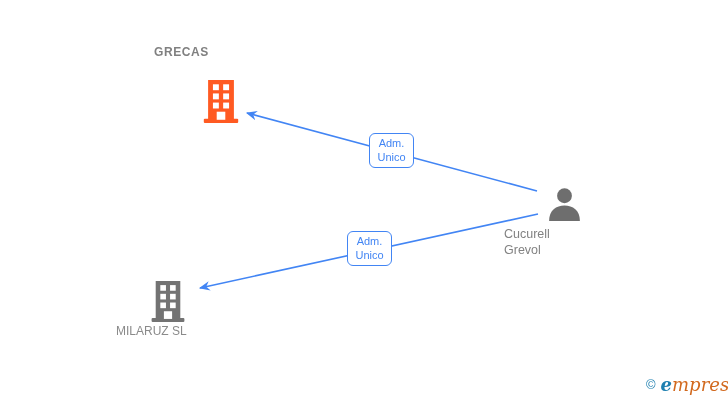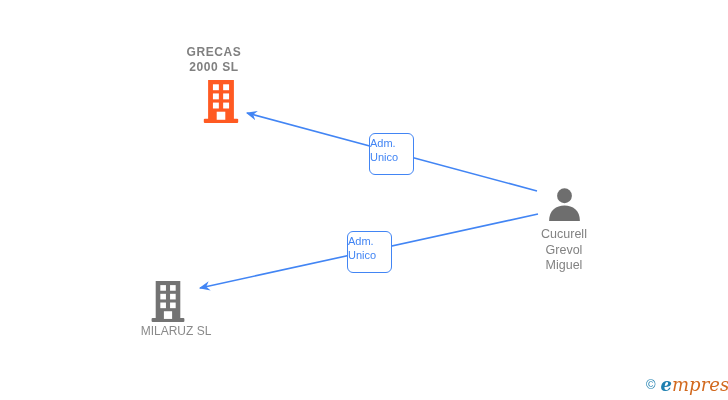--- a/index.html
+++ b/index.html
@@ -8,40 +8,40 @@
     position: relative;
     background: #ffffff;
     overflow: hidden;
     font-family: "Liberation Sans", sans-serif;
   }
   .layer { position: absolute; left: 0; top: 0; width: 0; height: 0; }
   svg.edges { position: absolute; left: 0; top: 0; width: 728px; height: 400px; }
 
   .node-label {
     position: absolute;
-    text-align: center;
     color: #7e7e7e;
     font-size: 12px;
     line-height: 15px;
   }
   .node-label.bold { font-weight: bold; color: #808080; letter-spacing: 0.6px; }
   .person-name { font-size: 12.5px; line-height: 15.5px; color: #828282; }
 
   .icon-wrap { position: absolute; cursor: pointer; }
 
   .edge-label {
     position: absolute;
     box-sizing: border-box;
-    width: 45px; height: 42px;
+    width: 45px; height: 35px;
     background: #ffffff;
     border: 1.5px solid #4285F4;
     border-radius: 6px;
     color: #4285F4;
     font-size: 11px;
     line-height: 14px;
+    text-align: center;
     padding-top: 2px;
   }
 
   .brand {
     position: absolute;
     left: 646px; top: 374px;
     display: flex;
     align-items: baseline;
     cursor: pointer;
   }
@@ -68,21 +68,20 @@
       <path d="M0,0.6 L10,5 L0,9.4 L3.2,5 Z" fill="#4285F4"></path>
     </marker>
   </defs>
   <line x1="537" y1="191" x2="247" y2="113" stroke="#4285F4" stroke-width="1.6" marker-end="url(#arrowhead)"></line>
   <line x1="538" y1="214" x2="200" y2="288" stroke="#4285F4" stroke-width="1.6" marker-end="url(#arrowhead)"></line>
 </svg>
 
 <div class="layer">
   <div class="node-label bold" style="left:154px; top:45px; width:120px;">
     <div>GRECAS</div>
-    <div>2000  SL</div>
   </div>
   <div class="icon-wrap" style="left:201px; top:80px;">
     <svg width="40" height="43" viewBox="0 0 36 40">
       <rect x="6" y="0" width="24" height="37" fill="#FF5A22"></rect>
       <rect x="2" y="36" width="32" height="4" rx="1" fill="#FF5A22"></rect>
       <rect x="10.5" y="4" width="5.5" height="5.5" fill="#ffffff"></rect>
       <rect x="20" y="4" width="5.5" height="5.5" fill="#ffffff"></rect>
       <rect x="10.5" y="12.5" width="5.5" height="5.5" fill="#ffffff"></rect>
       <rect x="20" y="12.5" width="5.5" height="5.5" fill="#ffffff"></rect>
       <rect x="10.5" y="21" width="5.5" height="5.5" fill="#ffffff"></rect>
@@ -114,21 +113,20 @@
 <div class="layer">
   <div class="icon-wrap" style="left:546px; top:186px;">
     <svg width="37" height="37" viewBox="0 0 36 36">
       <circle cx="18" cy="9.5" r="7.2" fill="#6e6e6e"></circle>
       <path d="M3,34 C3,23.5 10,19 18,19 C26,19 33,23.5 33,34 Z" fill="#6e6e6e"></path>
     </svg>
   </div>
   <div class="node-label person-name" style="left:504px; top:227px; width:120px;">
     <div>Cucurell</div>
     <div>Grevol</div>
-    <div>Miguel</div>
   </div>
 </div>
 
 <div class="edge-label" style="left:369px; top:133px;">
   <div>Adm.</div>
   <div>Unico</div>
 </div>
 <div class="edge-label" style="left:347px; top:231px;">
   <div>Adm.</div>
   <div>Unico</div>

